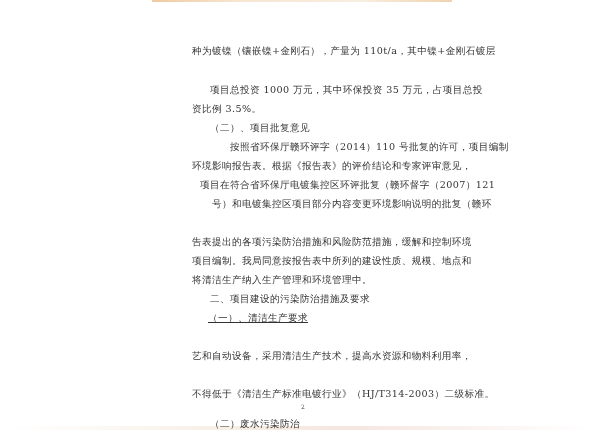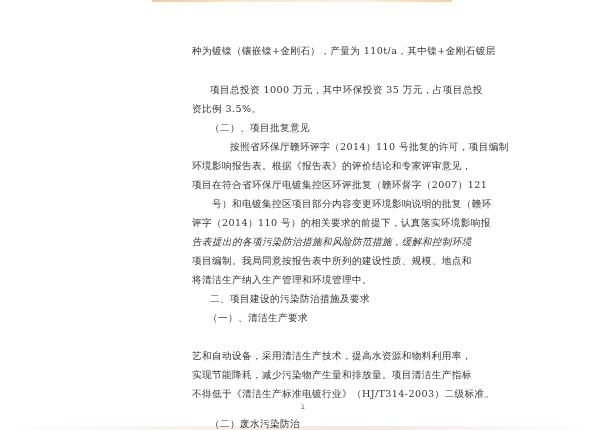--- a/index.html
+++ b/index.html
@@ -68,31 +68,29 @@
 
   <div class="line flush" style="top:45px;">种为镀镍（镶嵌镍+金刚石），产量为 110t/a，其中镍+金刚石镀层</div>
 
   <div class="line" style="left:60px; top:84px;">项目总投资 1000 万元，其中环保投资 35 万元，占项目总投</div>
   <div class="line flush" style="top:103px;">资比例 3.5%。</div>
 
   <div class="line heading" style="left:60px; top:122px;">（二）、项目批复意见</div>
 
   <div class="line" style="left:60px; top:141px;margin-left:20px;">按照省环保厅赣环评字（2014）110 号批复的许可，项目编制</div>
   <div class="line flush" style="top:160px;">环境影响报告表。根据《报告表》的评价结论和专家评审意见，</div>
-  <div class="line flush" style="top:179px;">项目在符合省环保厅电镀集控区环评批复（赣环督字（2007）121</div>
+  <div class="line flush" style="top:179px;margin-left:8px;">项目在符合省环保厅电镀集控区环评批复（赣环督字（2007）121</div>
   <div class="line flush" style="top:198px;margin-left:20px;">号）和电镀集控区项目部分内容变更环境影响说明的批复（赣环</div>
-  <div class="line flush" style="top:217px;">评字（2014）110 号）的相关要求的前提下，认真落实环境影响报</div>
-  <div class="line flush" style="top:236px;font-style:italic;">告表提出的各项污染防治措施和风险防范措施，缓解和控制环境</div>
+  <div class="line flush" style="top:236px;">告表提出的各项污染防治措施和风险防范措施，缓解和控制环境</div>
   <div class="line flush" style="top:255px;">项目编制。我局同意按报告表中所列的建设性质、规模、地点和</div>
   <div class="line flush" style="top:274px;">将清洁生产纳入生产管理和环境管理中。</div>
 
   <div class="line heading" style="left:60px; top:293px;">二、项目建设的污染防治措施及要求</div>
 
-  <div class="line heading" style="left:58px; top:312px;">（一）、清洁生产要求</div>
+  <div class="line heading" style="left:58px; top:312px;text-decoration:underline;">（一）、清洁生产要求</div>
 
   <div class="line flush" style="top:350px;">艺和自动设备，采用清洁生产技术，提高水资源和物料利用率，</div>
-  <div class="line flush" style="top:369px;">实现节能降耗，减少污染物产生量和排放量。项目清洁生产指标</div>
   <div class="line flush" style="top:388px;">不得低于《清洁生产标准电镀行业》（HJ/T314-2003）二级标准。</div>
 
   <div class="line heading" style="left:60px; top:418px;">（二）废水污染防治</div>
 </div>
 
 <div class="page-number" style="left:301px; top:403px;">2</div>
 
 </body></html>

